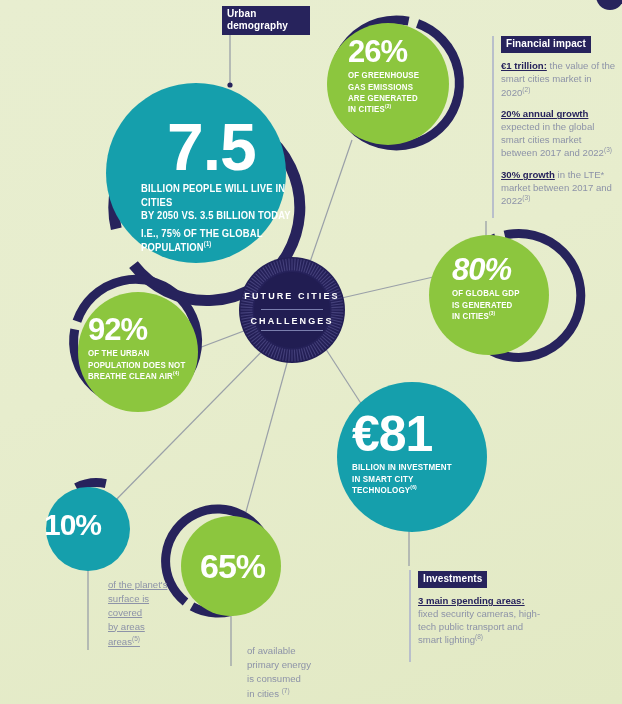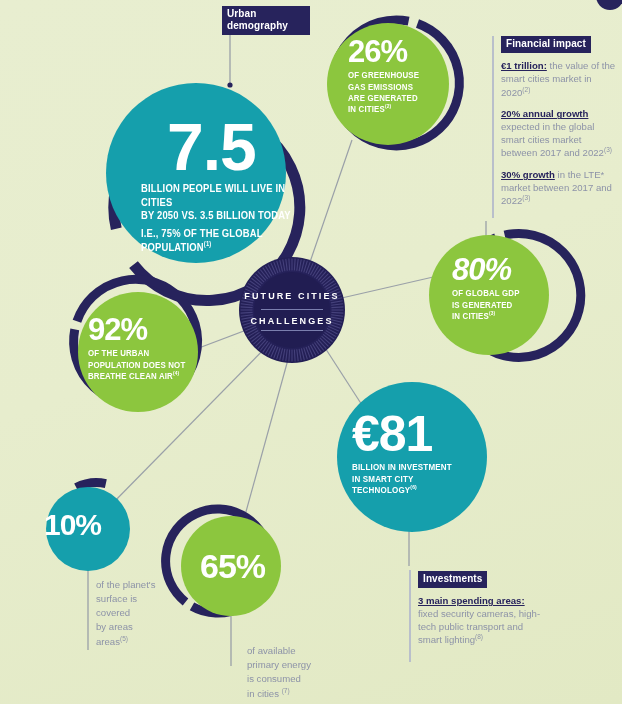--- a/index.html
+++ b/index.html
@@ -315,21 +315,21 @@
     <div class="bigval" style="font-size:34px;">65%</div>
   </div>
 
   <div class="abs" style="left:239px;top:257px;width:106px;height:106px;">
     <div class="hub-txt" style="top:34px;">FUTURE CITIES</div>
     <div class="hub-rule" style="left:22px;width:62px;top:52px;"></div>
     <div class="hub-txt" style="top:59px;">CHALLENGES</div>
     <div class="hub-rule" style="left:22px;width:62px;top:73px;"></div>
   </div>
 
-  <div class="abs gcap" style="left:96px;top:578px;">
+  <div class="abs gcap" style="left:108px;top:578px;text-decoration:underline;">
     <div>of the planet's</div>
     <div>surface is</div>
     <div>covered</div>
     <div>by areas</div>
     <div>
       <span>areas</span><sup>(5)</sup>
     </div>
   </div>
 
   <div class="abs gcap" style="left:247px;top:644px;width:100px;">

